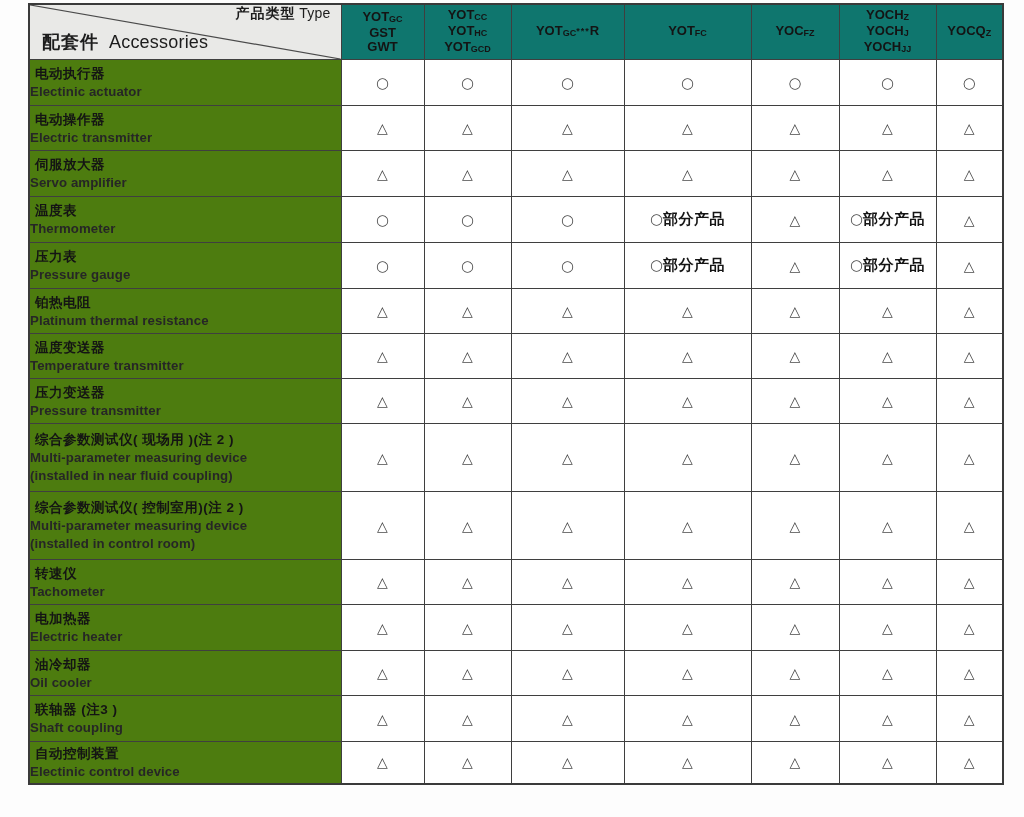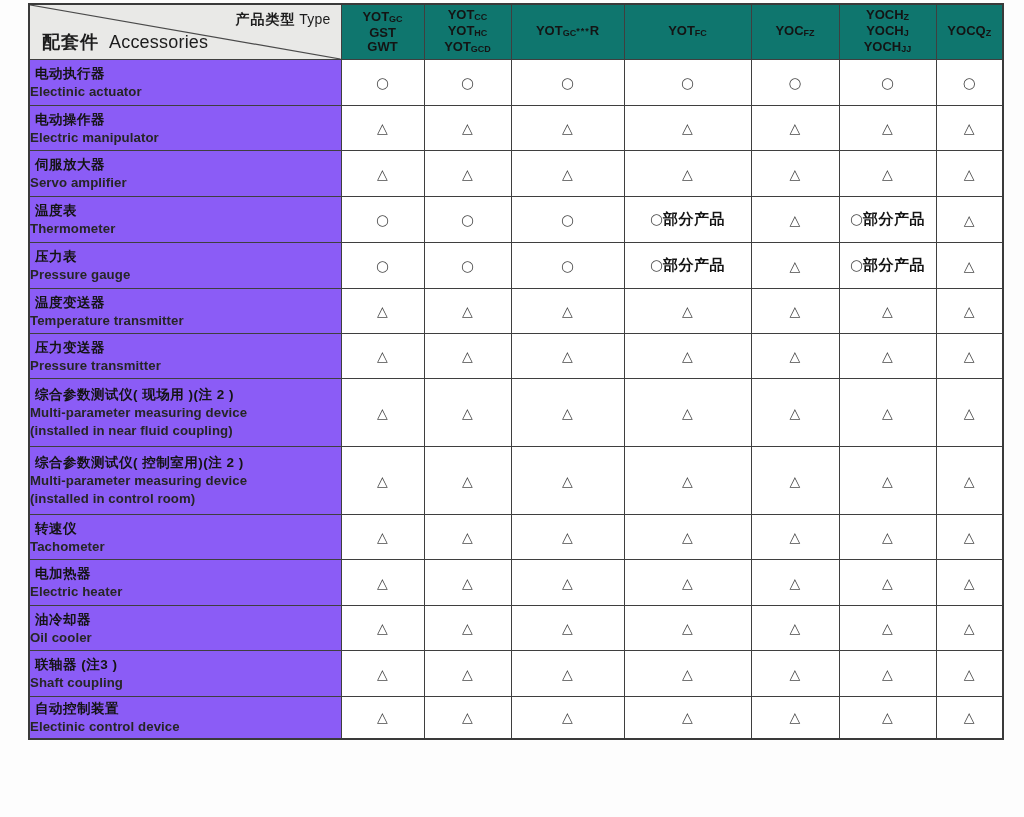--- a/index.html
+++ b/index.html
@@ -16,38 +16,38 @@
     border-collapse: collapse;
     table-layout: fixed;
     width: 974px;
     border: 2px solid #3a3a3a;
   }
   table.tbl td, table.tbl th { border: 1px solid #3f3f3f; padding: 0; vertical-align: middle; }
 
   
   th.corner { position: relative; background: #e9e9e7; height: 54px; }
   th.corner svg.diag { position: absolute; left: 0; top: 0; width: 100%; height: 100%; display: block; }
-  .corner-top { position: absolute; top: 6px; right: 10px; font-size: 14px; white-space: nowrap; }
+  .corner-top { position: absolute; top: 0; right: 10px; font-size: 14px; white-space: nowrap; }
   .corner-bottom { position: absolute; left: 12px; bottom: 5px; font-size: 18px; white-space: nowrap; }
   .zh-bold { font-weight: bold; letter-spacing: 1px; }
   .en-reg { font-weight: normal; letter-spacing: 0.2px; }
 
   
   th.colhead {
     background: #0f766e;
     font-size: 13px; font-weight: bold;
     text-align: center; line-height: 14px;
     color: #141414;
   }
   th.colhead .hline { display: block; white-space: nowrap; }
   th.colhead .sub { font-size: 9px; vertical-align: -1px; letter-spacing: 0; }
   th.colhead .mid { font-size: 9px; vertical-align: 1px; letter-spacing: 1px; }
 
   
-  td.label { text-align: left; padding: 3px 4px 3px 10px; background: #8b5cf6; margin-left: 18px; }
+  td.label { text-align: left; padding: 3px 4px 3px 10px; background: #4d7c0f; margin-left: 18px; }
   td.label .zh { display: block; font-weight: bold; font-size: 13.5px; letter-spacing: 0.5px; margin-left: 5px; color: #141414; line-height: 19px; }
   td.label .en { display: block; font-size: 13.2px; color: #262626; line-height: 18px; letter-spacing: 0.1px; font-weight: bold; }
 
   
   td.sym { text-align: center; background: #ffffff; white-space: nowrap; }
   .glyph { font-family: "DejaVu Sans", sans-serif; color: #4a4a4a; }
   .glyph.circle { font-size: 15px; }
   .glyph.triangle { font-size: 14px; }
   .partial-label { font-weight: bold; font-size: 15px; color: #141414; letter-spacing: 0.5px; }
 </style>
@@ -116,21 +116,21 @@
           <td class="sym"><span class="glyph circle">○</span></td>
           <td class="sym"><span class="glyph circle">○</span></td>
           <td class="sym"><span class="glyph circle">○</span></td>
           <td class="sym"><span class="glyph circle">○</span></td>
           <td class="sym"><span class="glyph circle">○</span></td>
           <td class="sym"><span class="glyph circle">○</span></td>
         </tr>
         <tr style="height: 45px;">
           <td class="label">
             <span class="zh">电动操作器</span>
-            <span class="en">Electric manipulator</span>
+            <span class="en">Electric transmitter</span>
           </td>
           <td class="sym"><span class="glyph triangle">△</span></td>
           <td class="sym"><span class="glyph triangle">△</span></td>
           <td class="sym"><span class="glyph triangle">△</span></td>
           <td class="sym"><span class="glyph triangle">△</span></td>
           <td class="sym"><span class="glyph triangle">△</span></td>
           <td class="sym"><span class="glyph triangle">△</span></td>
           <td class="sym"><span class="glyph triangle">△</span></td>
         </tr>
         <tr style="height: 46px;">
@@ -163,20 +163,33 @@
           <td class="label">
             <span class="zh">压力表</span>
             <span class="en">Pressure gauge</span>
           </td>
           <td class="sym"><span class="glyph circle">○</span></td>
           <td class="sym"><span class="glyph circle">○</span></td>
           <td class="sym"><span class="glyph circle">○</span></td>
           <td class="sym"><span class="glyph circle">○</span><span class="partial-label">部分产品</span></td>
           <td class="sym"><span class="glyph triangle">△</span></td>
           <td class="sym"><span class="glyph circle">○</span><span class="partial-label">部分产品</span></td>
+          <td class="sym"><span class="glyph triangle">△</span></td>
+        </tr>
+        <tr style="height: 45px;">
+          <td class="label">
+            <span class="zh">铂热电阻</span>
+            <span class="en">Platinum thermal resistance</span>
+          </td>
+          <td class="sym"><span class="glyph triangle">△</span></td>
+          <td class="sym"><span class="glyph triangle">△</span></td>
+          <td class="sym"><span class="glyph triangle">△</span></td>
+          <td class="sym"><span class="glyph triangle">△</span></td>
+          <td class="sym"><span class="glyph triangle">△</span></td>
+          <td class="sym"><span class="glyph triangle">△</span></td>
           <td class="sym"><span class="glyph triangle">△</span></td>
         </tr>
         <tr style="height: 45px;">
           <td class="label">
             <span class="zh">温度变送器</span>
             <span class="en">Temperature transmitter</span>
           </td>
           <td class="sym"><span class="glyph triangle">△</span></td>
           <td class="sym"><span class="glyph triangle">△</span></td>
           <td class="sym"><span class="glyph triangle">△</span></td>

